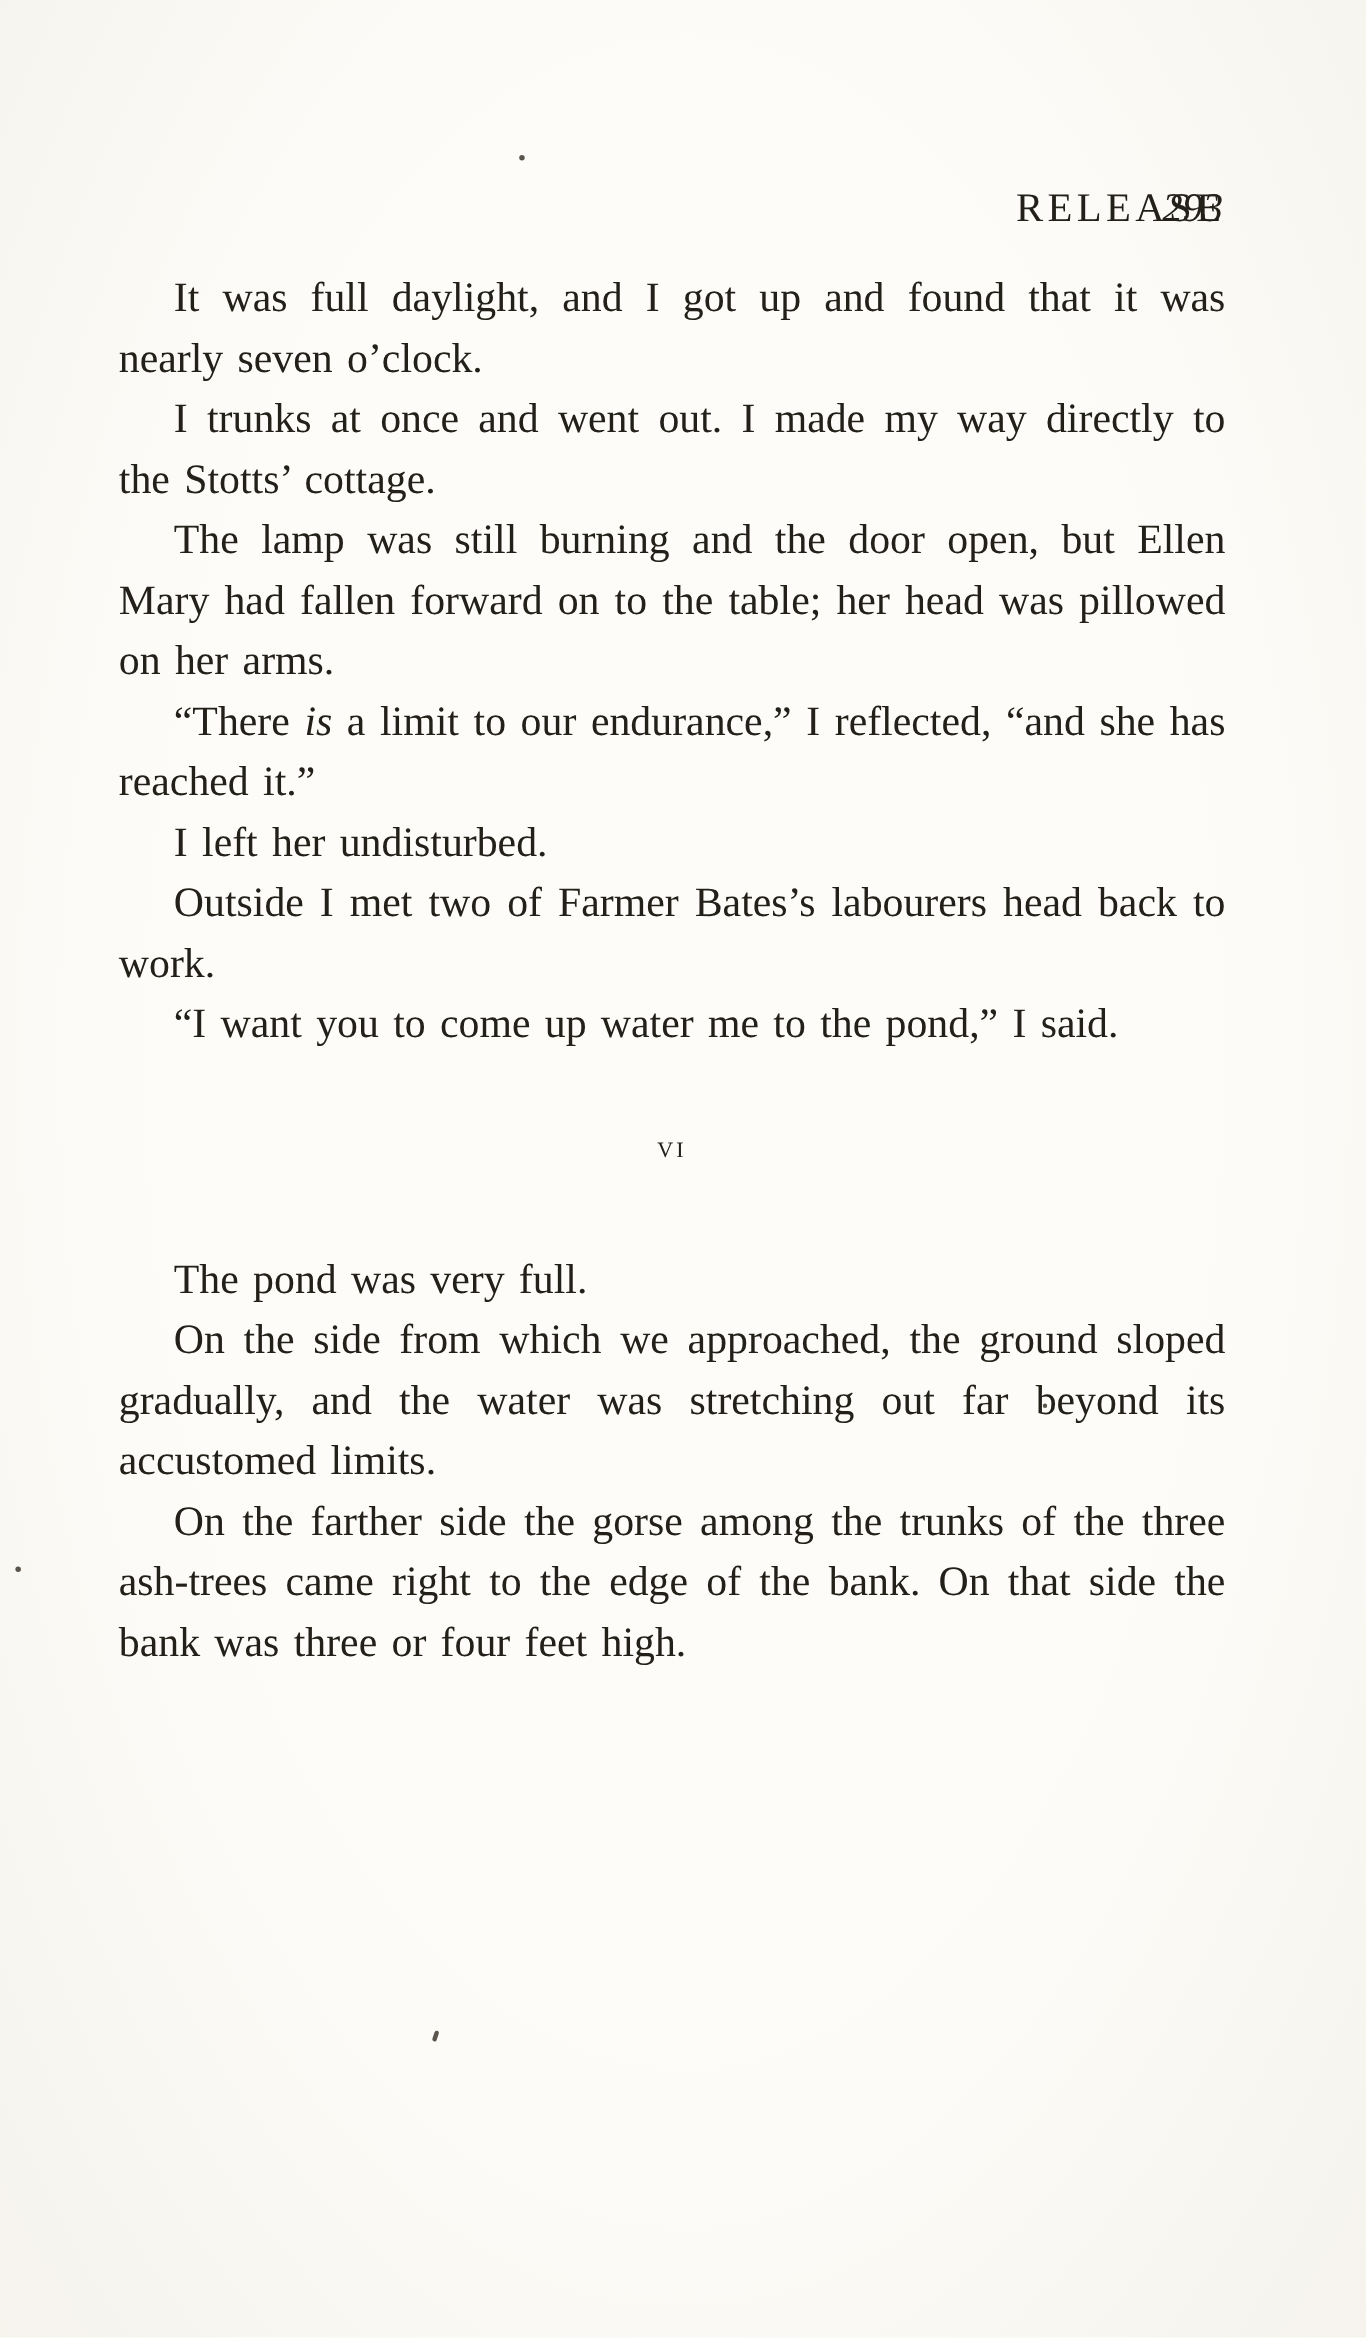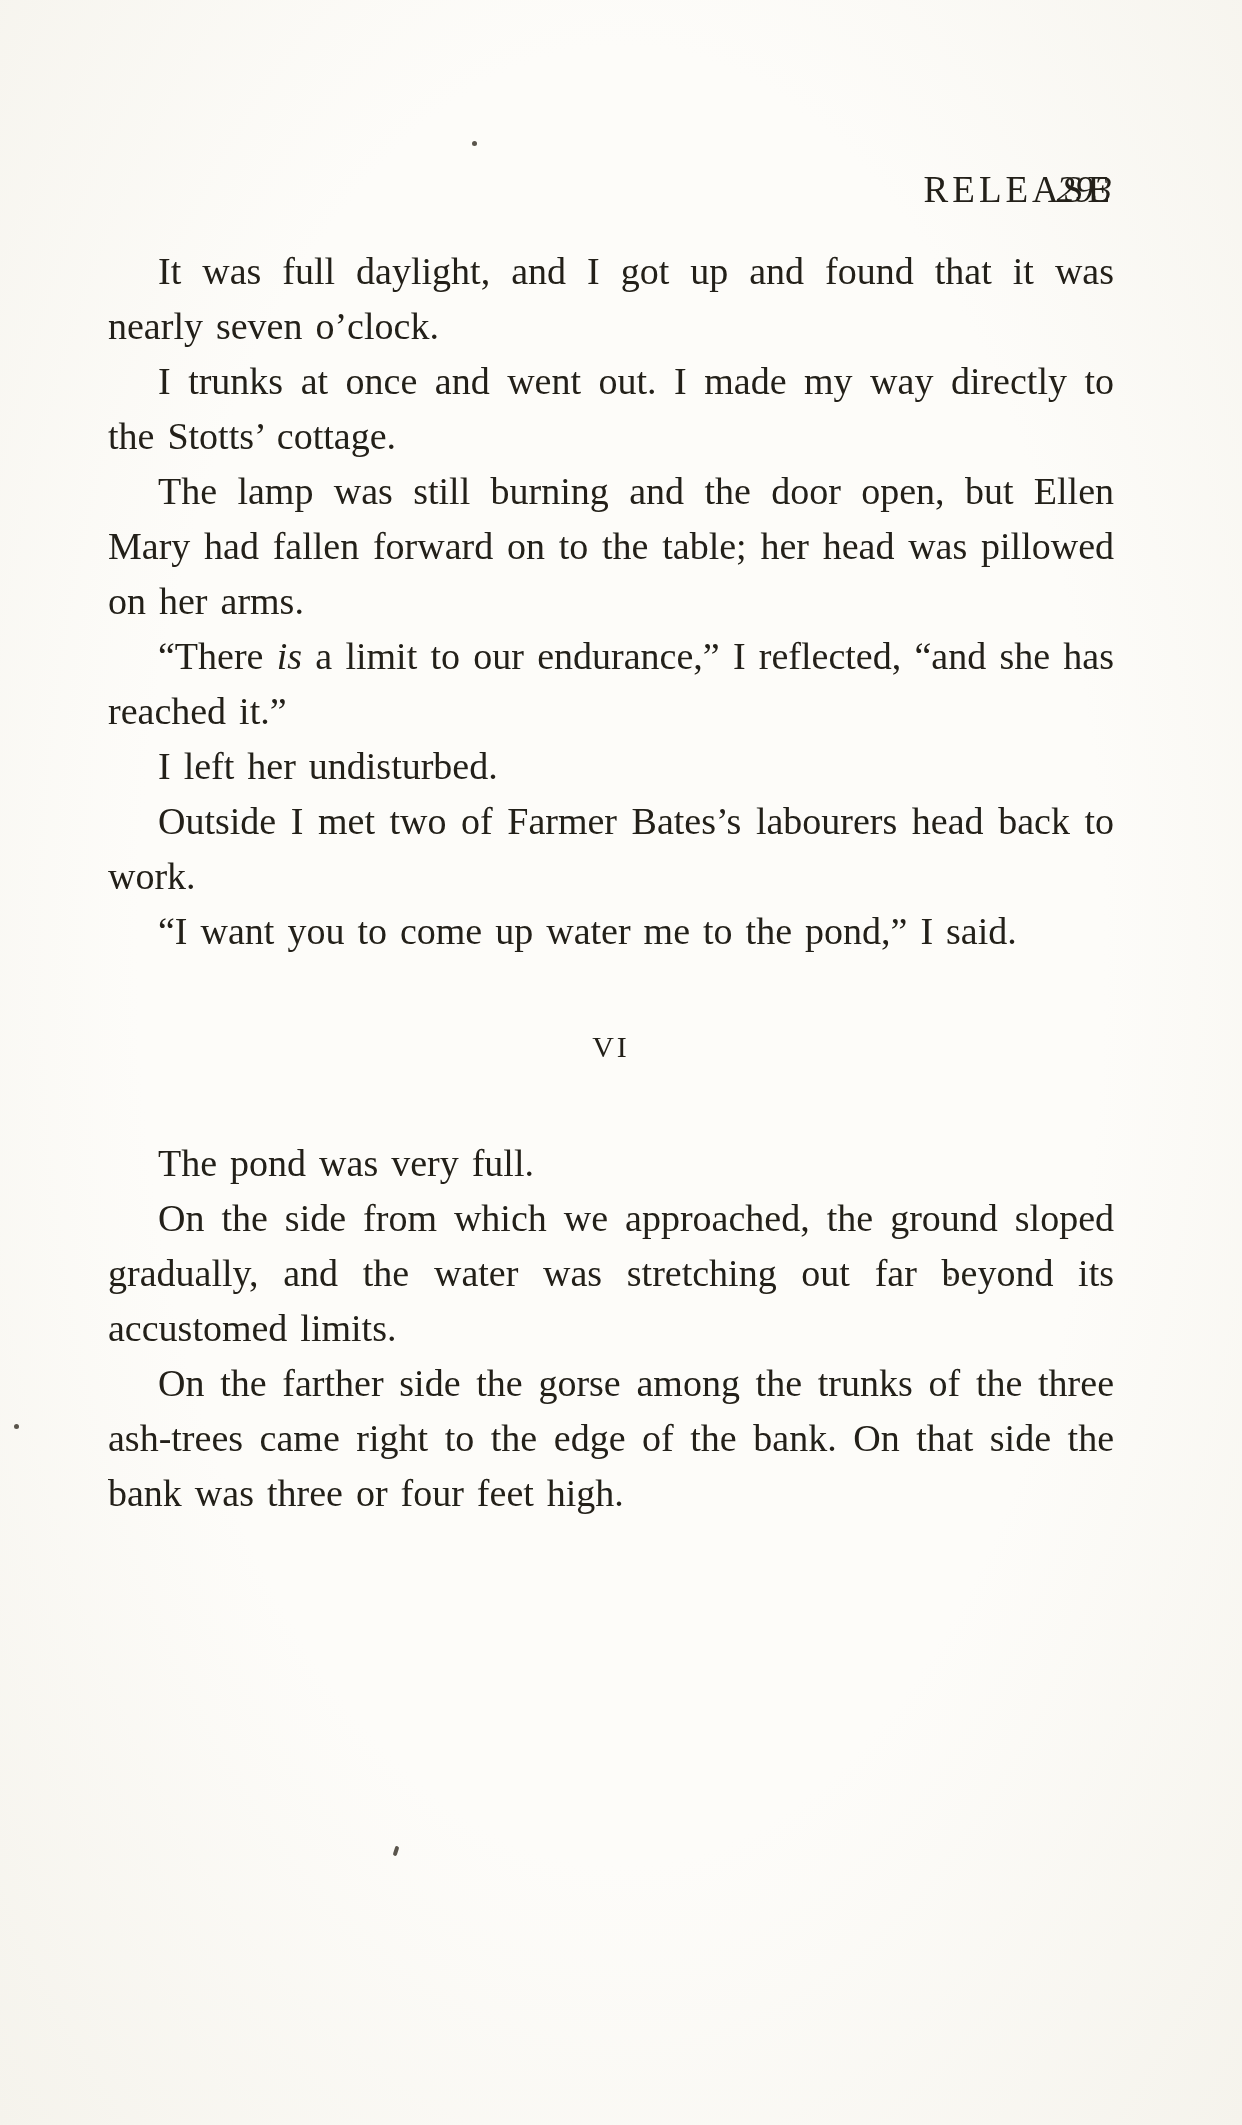--- a/index.html
+++ b/index.html
@@ -47,21 +47,21 @@
   p.body-par {
     margin: 0;
     text-align: justify;
     word-spacing: 3.5px;
   }
   p.body-par.indent {
     text-indent: 50px;
   }
   .section-heading {
     text-align: center;
-    font-size: 30px;
+    font-size: 20px;
     letter-spacing: 3px;
     margin: 60px 0 62px 0;
     font-weight: normal;
   }
   .speck {
     position: absolute;
     background: #5a554c;
     border-radius: 50%;
   }
   .speck.s1 { left: 472px; top: 141px; width: 5px; height: 5px; }

